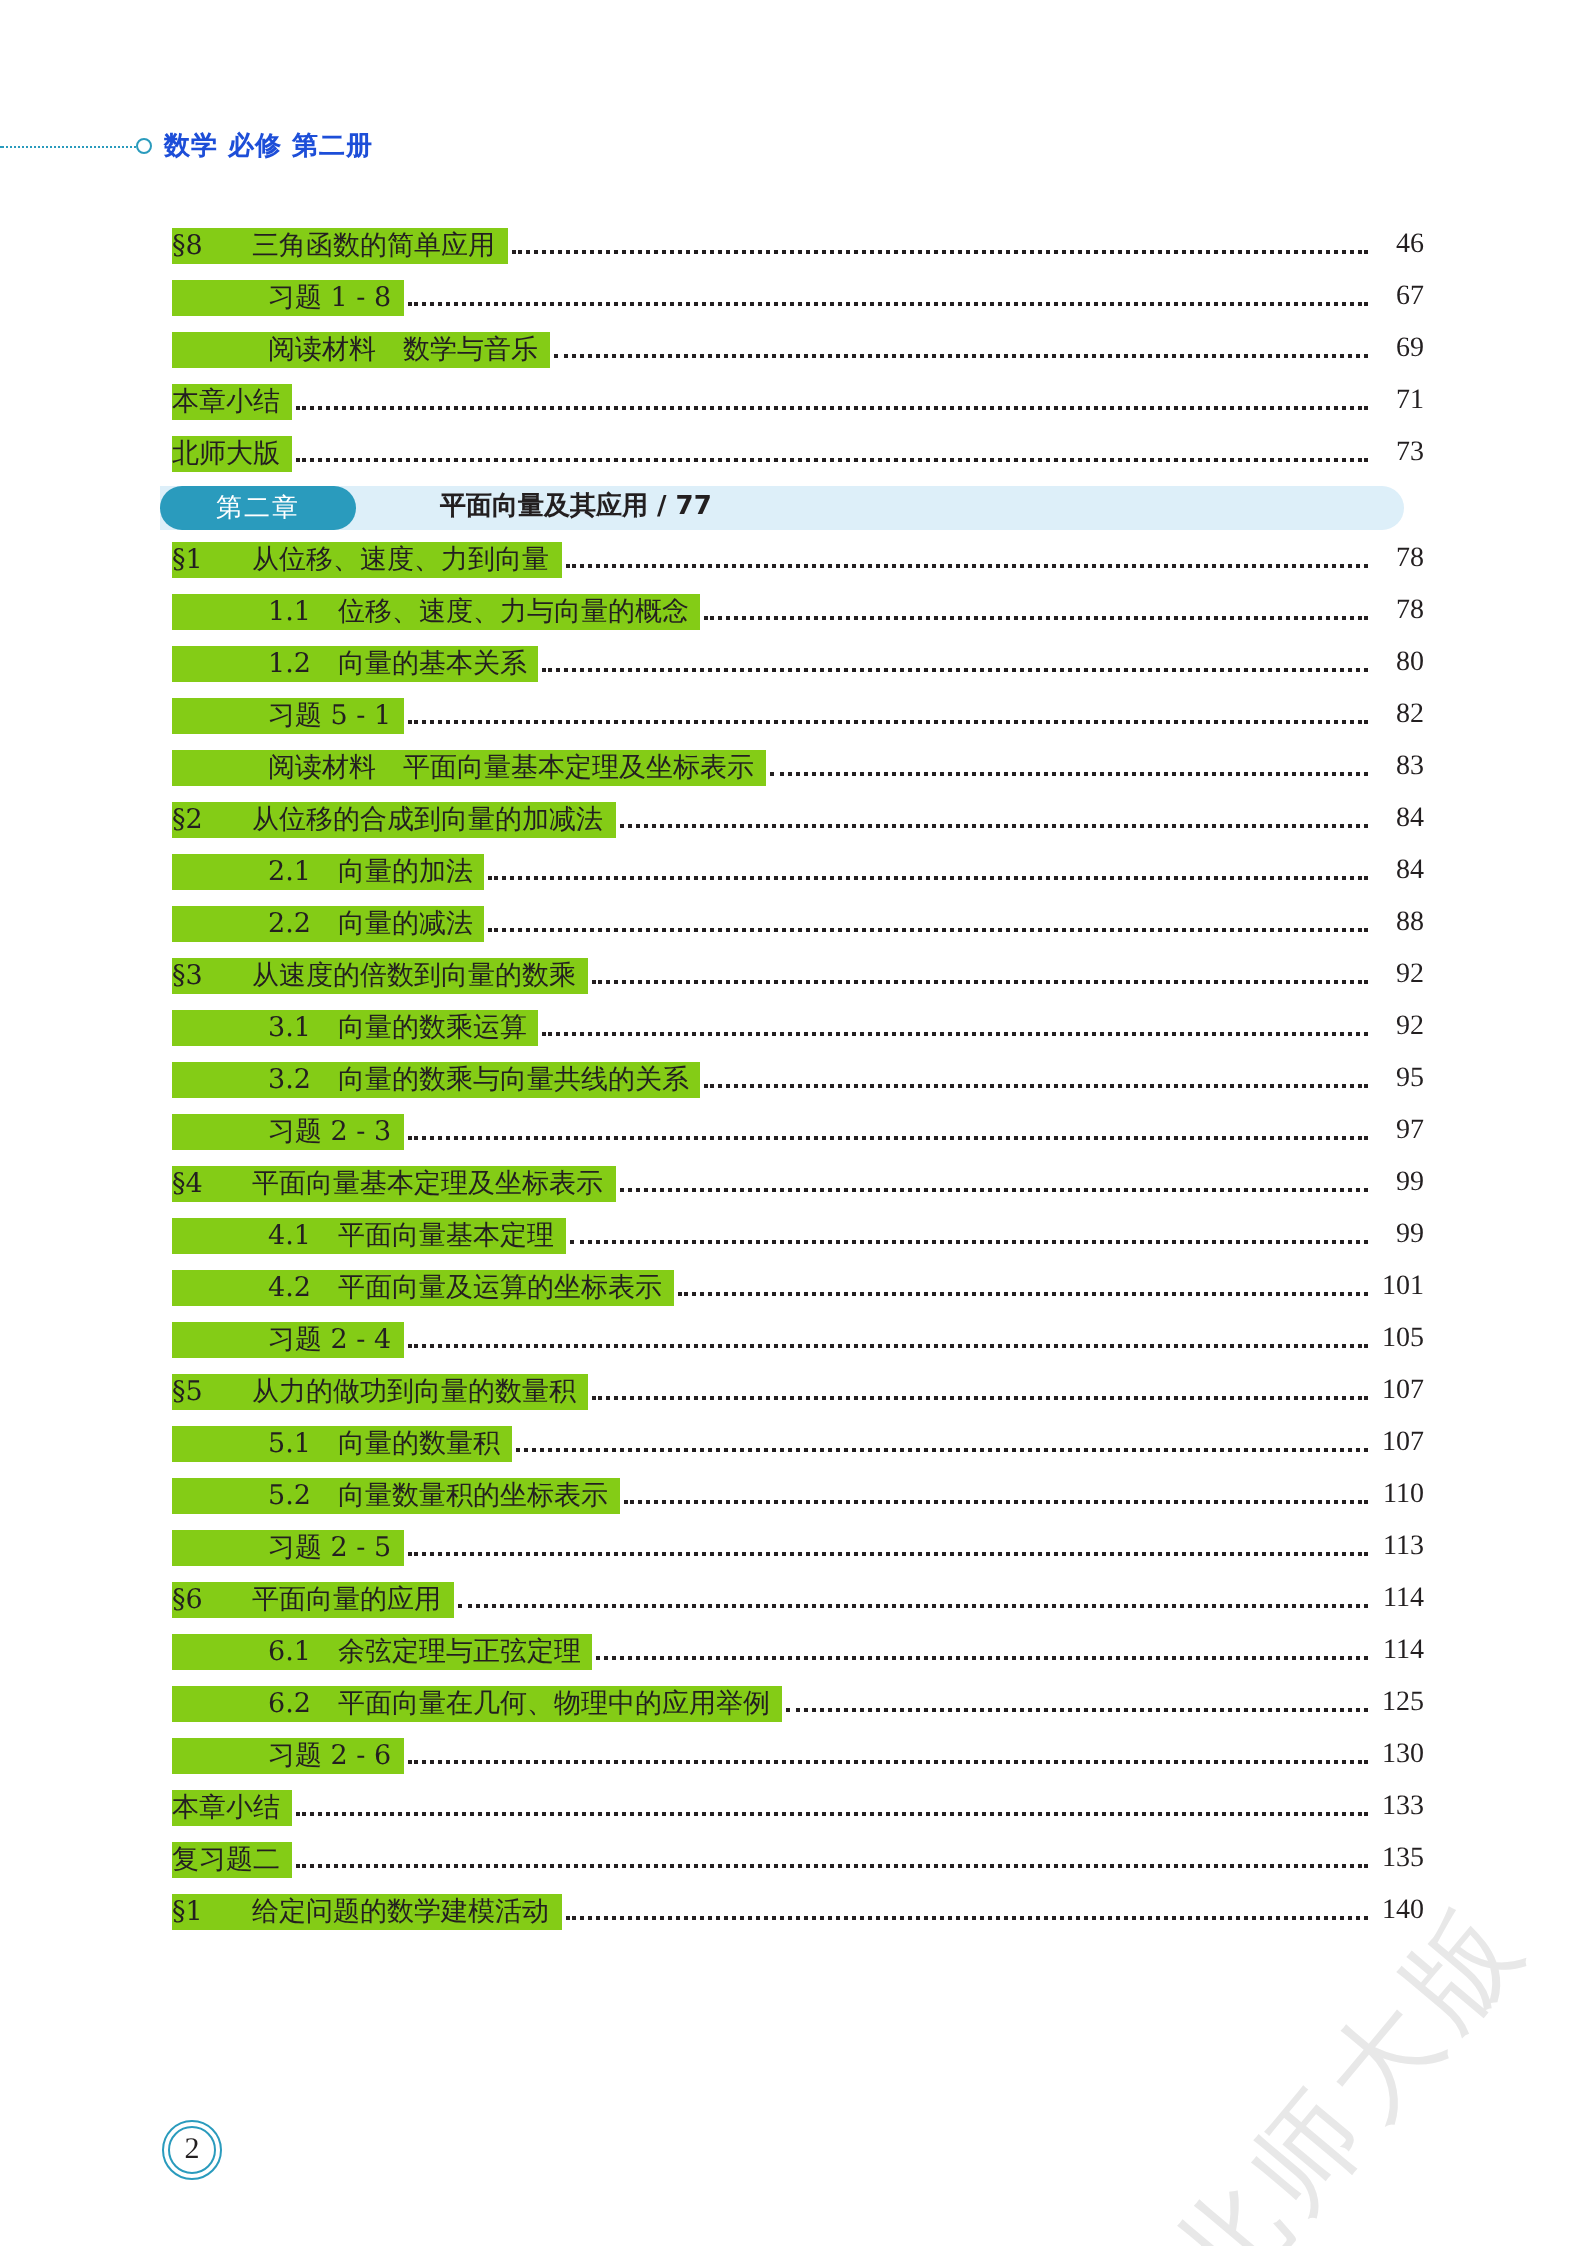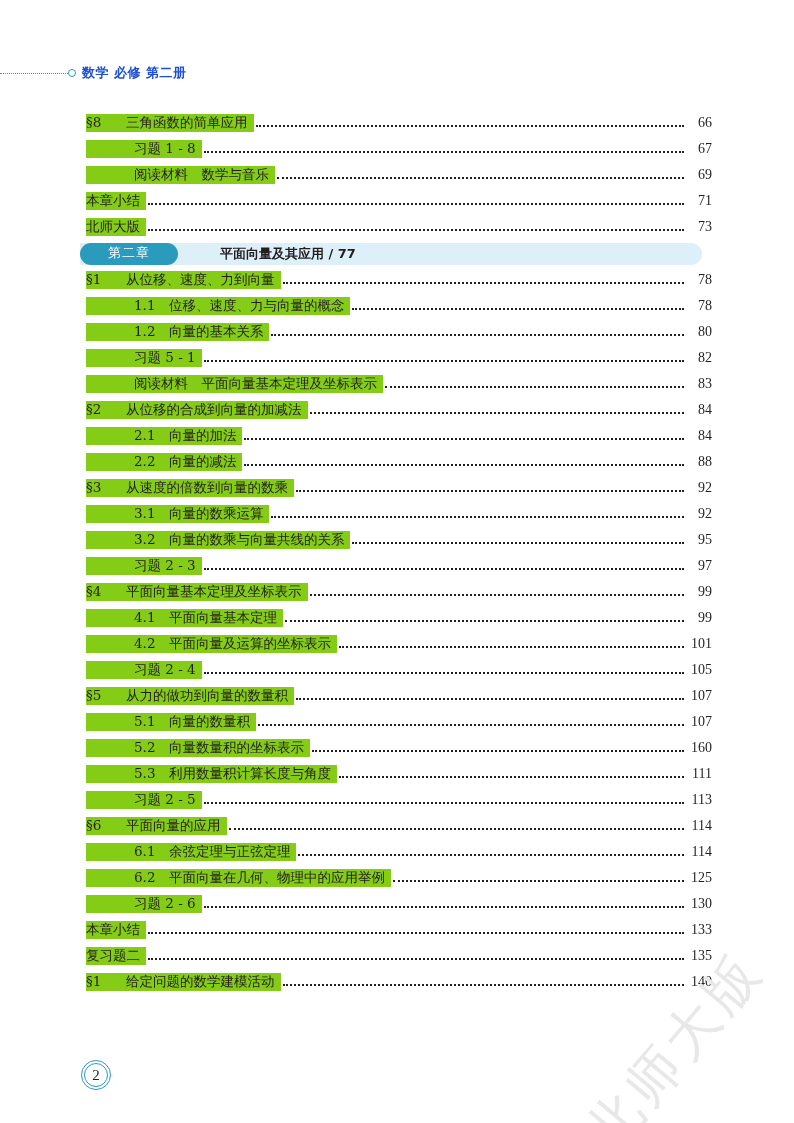--- a/index.html
+++ b/index.html
@@ -17,21 +17,21 @@
   .row .leader { flex: 1; height: 0; border-bottom: 2px dotted #231f20; margin: 0 6px 0 2px; position: relative; top: 3px; }
   .row .page { white-space: nowrap; min-width: 22px; text-align: right; font-family: "Liberation Serif", serif; font-size: 14px; }
   .lvl0 .label { padding-left: 0; }
   .lvl1 .label { padding-left: 0; }
   .lvl2 .label { padding-left: 48px; }
   .sec { display: inline-block; width: 40px; }
 
   .chapter { position: relative; height: 24px; margin: 2px 0 1px -6px; width: 626px; }
   .chapter .band { position: absolute; left: 0; top: 1px; right: 4px; height: 22px; background: #ddeff9; border-radius: 0 12px 12px 0; }
   .chapter .pill { position: absolute; left: 0; top: 1px; width: 98px; height: 22px; background: #2a9bbd; border-radius: 11px; color: #fff;
-                   font-family: Liberation Mono, monospace; font-size: 13px; line-height: 22px; text-align: center; letter-spacing: 1px; }
+                   font-family: Liberation Sans, sans-serif; font-size: 13px; line-height: 22px; text-align: center; letter-spacing: 1px; }
   .chapter .ctitle { position: absolute; left: 124px; top: 1px; line-height: 22px; font-family: "DejaVu Sans", sans-serif; font-weight: bold; font-size: 13px; color: #231f20; white-space: nowrap; margin-left: 16px; }
 
   .pagenum { position: absolute; left: 81px; top: 1060px; width: 28px; height: 28px; border-radius: 50%; border: 1.5px solid #2a9bbd; }
   .pagenum .inner { position: absolute; left: 2px; top: 2px; width: 22px; height: 22px; border-radius: 50%; border: 1px solid #2a9bbd;
                     text-align: center; line-height: 22px; font-family: "Liberation Serif", serif; font-size: 15px; color: #231f20; }
   .wm-wrap { position: absolute; left: 570px; top: 1120px; }
 </style>
 </head>
 <body>
 
@@ -39,21 +39,21 @@
   <div class="dots"></div>
   <div class="ring"></div>
   <div class="title">数学 必修 第二册</div>
 </div>
 
 <div class="toc">
   <div id="group-before">
       <div class="row lvl1">
         <span class="label"><span class="sec">§8</span><span>三角函数的简单应用</span></span>
         <span class="leader"></span>
-        <span class="page">66</span>
+        <span class="page">46</span>
       </div>
       <div class="row lvl2">
         <span class="label"><span>习题 1 - 8</span></span>
         <span class="leader"></span>
         <span class="page">67</span>
       </div>
       <div class="row lvl2">
         <span class="label"><span>阅读材料　数学与音乐</span></span>
         <span class="leader"></span>
         <span class="page">69</span>
@@ -162,26 +162,21 @@
         <span class="page">107</span>
       </div>
       <div class="row lvl2">
         <span class="label"><span>5.1　向量的数量积</span></span>
         <span class="leader"></span>
         <span class="page">107</span>
       </div>
       <div class="row lvl2">
         <span class="label"><span>5.2　向量数量积的坐标表示</span></span>
         <span class="leader"></span>
-        <span class="page">160</span>
-      </div>
-      <div class="row lvl2">
-        <span class="label"><span>5.3　利用数量积计算长度与角度</span></span>
-        <span class="leader"></span>
-        <span class="page">111</span>
+        <span class="page">110</span>
       </div>
       <div class="row lvl2">
         <span class="label"><span>习题 2 - 5</span></span>
         <span class="leader"></span>
         <span class="page">113</span>
       </div>
       <div class="row lvl1">
         <span class="label"><span class="sec">§6</span><span>平面向量的应用</span></span>
         <span class="leader"></span>
         <span class="page">114</span>

